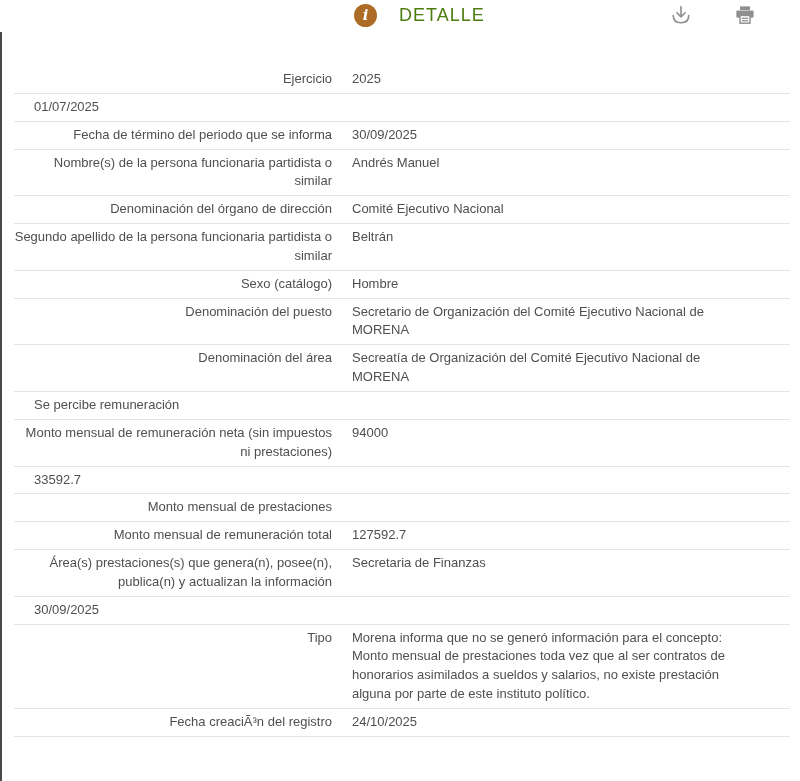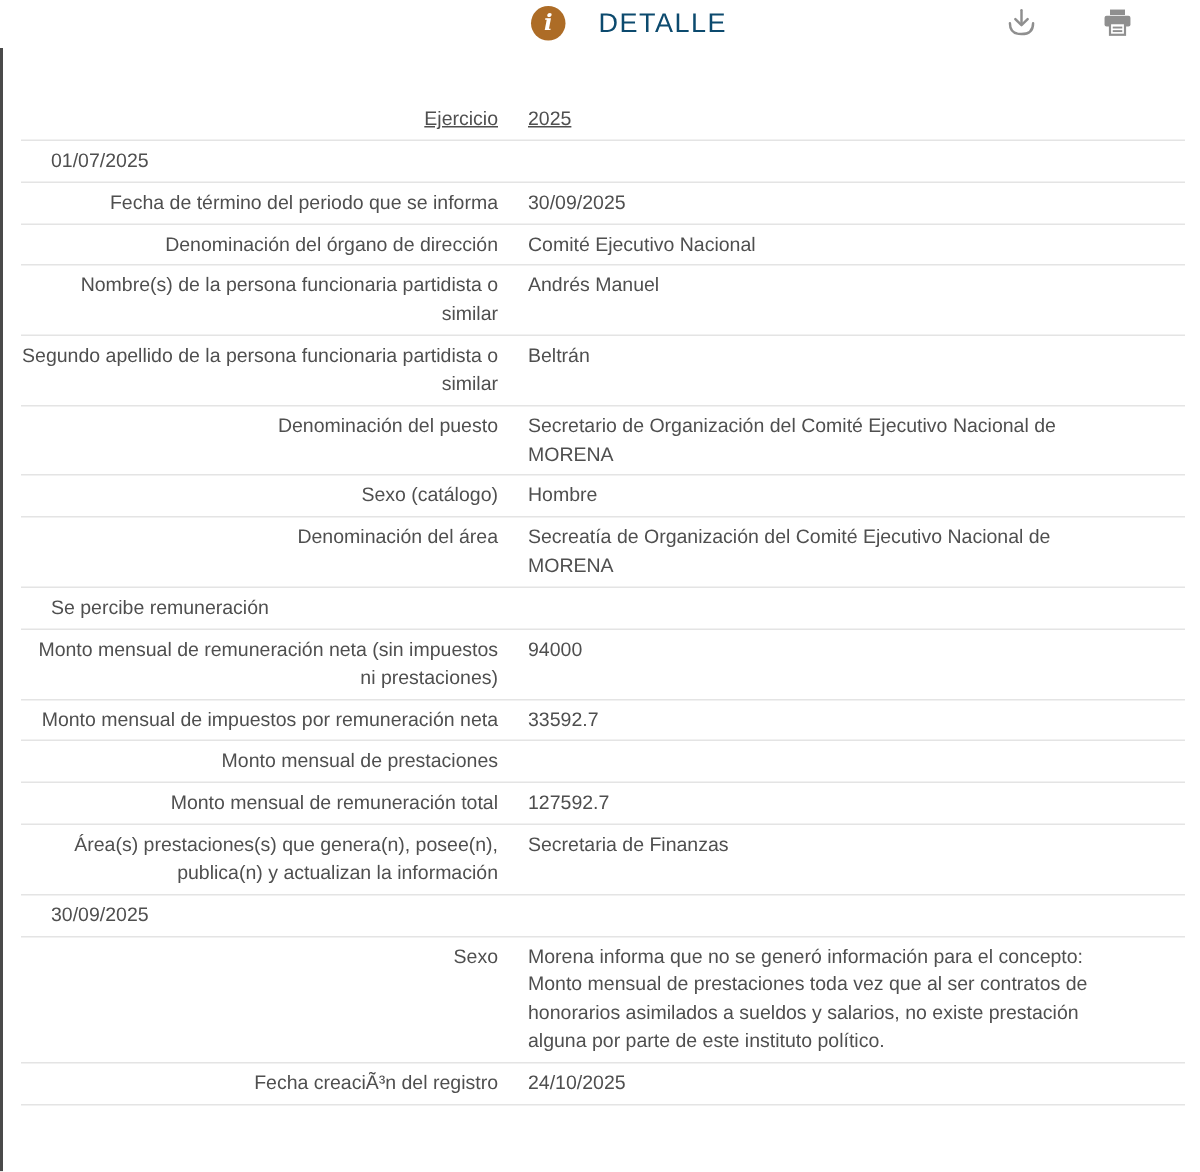--- a/index.html
+++ b/index.html
@@ -46,21 +46,21 @@
     font-family: "DejaVu Serif", serif;
     font-weight: bold;
     font-style: italic;
     font-size: 15px;
     line-height: 1;
     cursor: pointer;
   }
   .page-title {
     font-size: 18px;
     letter-spacing: 1px;
-    color: #0c4a6e;
+    color: #4d7c0f;
   }
   .header-actions {
     position: absolute;
     right: 44px;
     top: 5px;
     display: flex;
     align-items: center;
     gap: 42px;
   }
   .icon-btn {
@@ -88,21 +88,21 @@
   .detail-row {
     display: flex;
     align-items: flex-start;
     margin-left: 12px;
     margin-right: 10px;
     padding: 4px 0;
     border-top: 1px solid #e4e4e4;
     font-size: 13px;
     line-height: 1.45;
   }
-  .detail-row:first-child { border-top: none; text-decoration: underline; }
+  .detail-row:first-child { border-top: none; }
   .detail-row:last-child { border-bottom: 1px solid #e4e4e4; }
   .row-label {
     width: 318px;
     flex: 0 0 auto;
     text-align: right;
     color: #4f4f4f;
   }
   .row-value {
     margin-left: 20px;
     flex: 1 1 auto;
@@ -156,61 +156,60 @@
   <div class="detail-row">
     <div class="row-value">01/07/2025</div>
   </div>
 
   <div class="detail-row">
     <div class="row-label">Fecha de término del periodo que se informa</div>
     <div class="row-value">30/09/2025</div>
   </div>
 
   <div class="detail-row">
+    <div class="row-label">Nombre(s) de la persona funcionaria partidista o similar</div>
+    <div class="row-value">Andrés Manuel</div>
+  </div>
+
+  <div class="detail-row">
     <div class="row-label">Denominación del órgano de dirección</div>
     <div class="row-value">Comité Ejecutivo Nacional</div>
   </div>
 
-  <div class="detail-row">
-    <div class="row-label">Nombre(s) de la persona funcionaria partidista o similar</div>
-    <div class="row-value">Andrés Manuel</div>
-  </div>
-
 
   <div class="detail-row">
     <div class="row-label">Segundo apellido de la persona funcionaria partidista o similar</div>
     <div class="row-value">Beltrán</div>
   </div>
 
   <div class="detail-row">
+    <div class="row-label">Sexo (catálogo)</div>
+    <div class="row-value">Hombre</div>
+  </div>
+
+  <div class="detail-row">
     <div class="row-label">Denominación del puesto</div>
     <div class="row-value">Secretario de Organización del Comité Ejecutivo Nacional de MORENA</div>
   </div>
 
   <div class="detail-row">
-    <div class="row-label">Sexo (catálogo)</div>
-    <div class="row-value">Hombre</div>
-  </div>
-
-  <div class="detail-row">
     <div class="row-label">Denominación del área</div>
     <div class="row-value">Secreatía de Organización del Comité Ejecutivo Nacional de MORENA</div>
   </div>
 
   <div class="detail-row">
     <div class="row-value">Se percibe remuneración</div>
   </div>
 
   <div class="detail-row">
     <div class="row-label">Monto mensual de remuneración neta (sin impuestos ni prestaciones)</div>
     <div class="row-value">94000</div>
   </div>
 
   <div class="detail-row">
-    <div class="row-label">Monto mensual de impuestos por remuneración neta</div>
     <div class="row-value">33592.7</div>
   </div>
 
   <div class="detail-row">
     <div class="row-label">Monto mensual de prestaciones</div>
     <div class="row-value"></div>
   </div>
 
   <div class="detail-row">
     <div class="row-label">Monto mensual de remuneración total</div>
@@ -220,21 +219,21 @@
   <div class="detail-row">
     <div class="row-label">Área(s) prestaciones(s) que genera(n), posee(n), publica(n) y actualizan la información</div>
     <div class="row-value">Secretaria de Finanzas</div>
   </div>
 
   <div class="detail-row">
     <div class="row-value">30/09/2025</div>
   </div>
 
   <div class="detail-row">
-    <div class="row-label">Sexo</div>
+    <div class="row-label">Tipo</div>
     <div class="row-value">Morena informa que no se generó información para el concepto: Monto mensual de prestaciones toda vez que al ser contratos de honorarios asimilados a sueldos y salarios, no existe prestación alguna por parte de este instituto político.</div>
   </div>
 
   <div class="detail-row">
     <div class="row-label">Fecha creaciÃ³n del registro</div>
     <div class="row-value">24/10/2025</div>
   </div>
 
 </div>
 

